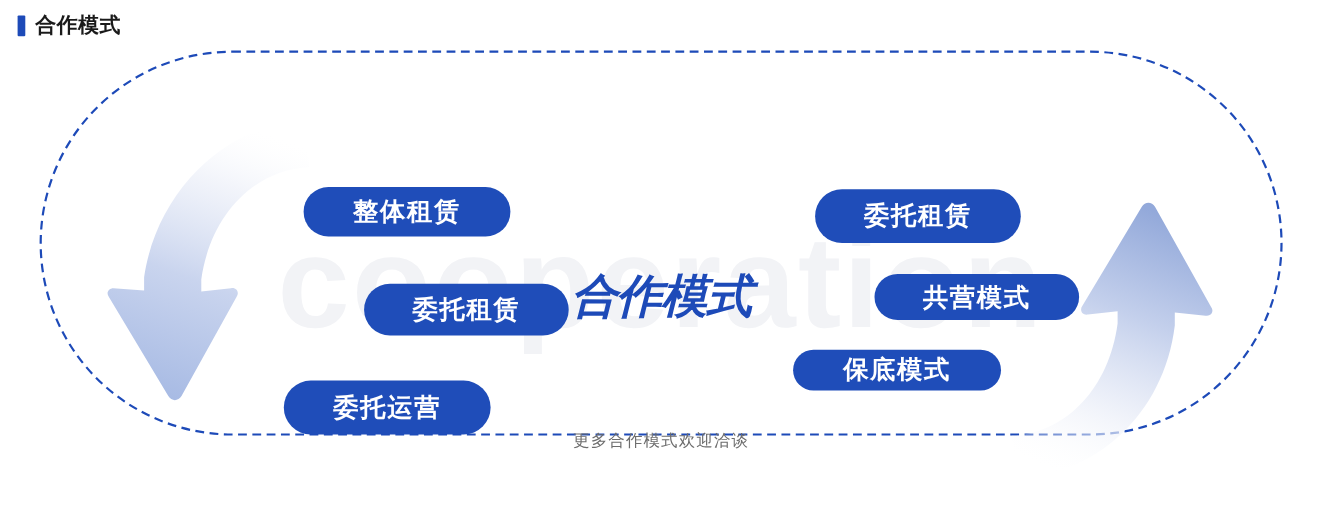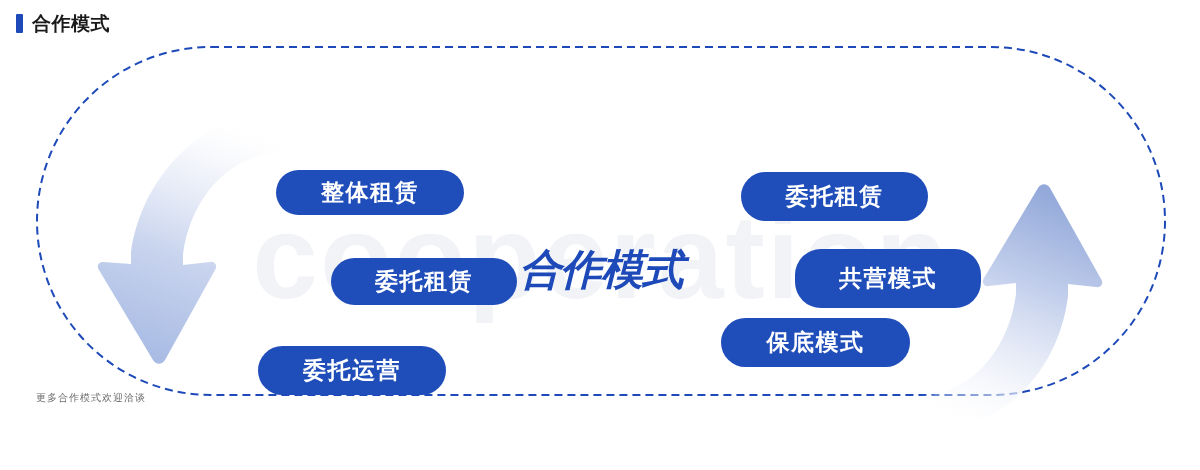--- a/index.html
+++ b/index.html
@@ -122,30 +122,31 @@
     font-size: 23px;
     font-weight: bold;
     letter-spacing: 1.5px;
     white-space: nowrap;
     box-sizing: border-box;
   }
   .pill-l1 { left: 240px; top: 124px; width: 188px; height: 45px; }
   .pill-l2 { left: 295px; top: 212px; width: 186px; height: 47px; }
   .pill-l3 { left: 222px; top: 272px; width: 188px; height: 49px; margin-top: 28px; }
   .pill-r1 { left: 705px; top: 126px; width: 187px; height: 49px; }
-  .pill-r2 { left: 759px; top: 203px; width: 186px; height: 59px; text-align: center; }
-  .pill-r3 { left: 685px; top: 272px; width: 189px; height: 49px; text-align: right; }
+  .pill-r2 { left: 759px; top: 203px; width: 186px; height: 42px; text-align: center; }
+  .pill-r3 { left: 685px; top: 272px; width: 189px; height: 37px; text-align: right; }
 
   
   .footnote {
     position: absolute;
     left: 0;
     right: 0;
     top: 347px;
-    font-size: 10px;
+    text-align: center;
+    font-size: 15px;
     color: #6d6d6d;
     letter-spacing: 1px;
     line-height: 1;
     white-space: nowrap;
   }
 </style>
 </head>
 <body>
 
 <div class="header">

